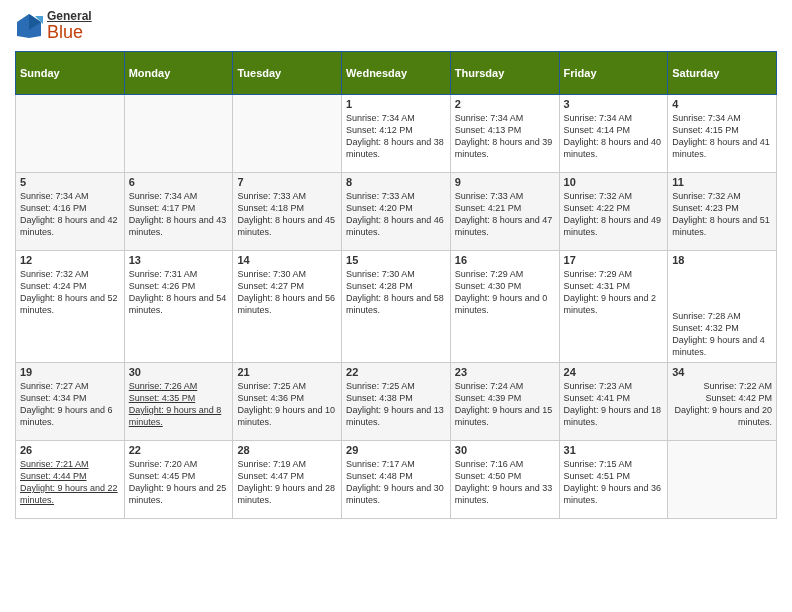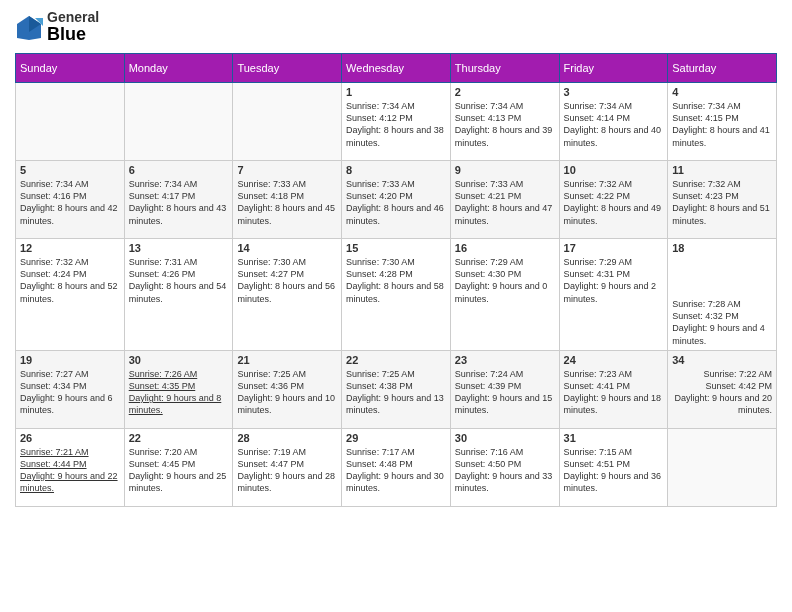--- a/index.html
+++ b/index.html
@@ -25,28 +25,29 @@
     .logo {
       display: flex;
       align-items: center;
     }
     .logo-text {
       display: flex;
       flex-direction: column;
       line-height: 1.1;
     }
     .logo-general {
-      font-size: 14px;
+      font-size: 12px;
       font-weight: bold;
       color: #333;
+      text-decoration: underline;
     }
     .logo-blue {
       font-size: 18px;
-      font-weight: bold;
-      color: #000000;
+      font-weight: normal;
+      color: #c2410c;
     }
     .logo-icon {
       width: 28px;
       height: 28px;
       margin-right: 4px;
     }
     .title-section {
       text-align: right;
     }
     .month-title {
@@ -57,25 +58,25 @@
     .subtitle {
       font-size: 14px;
       color: #555;
     }
     .calendar {
       width: 100%;
       border-collapse: collapse;
       table-layout: fixed;
     }
     .calendar thead tr th {
-      background: #a21caf;
+      background: #4d7c0f;
       color: #fff;
       font-size: 11px;
-      font-weight: normal;
-      padding: 8px 4px;
+      font-weight: bold;
+      padding: 15px 4px;
       text-align: left;
       border: 1px solid #1e5a9a;
     }
     .calendar tbody tr td {
       vertical-align: top;
       border: 1px solid #ccc;
       padding: 3px 4px;
       font-size: 9.5px;
       color: #333;
       background: #fff;

